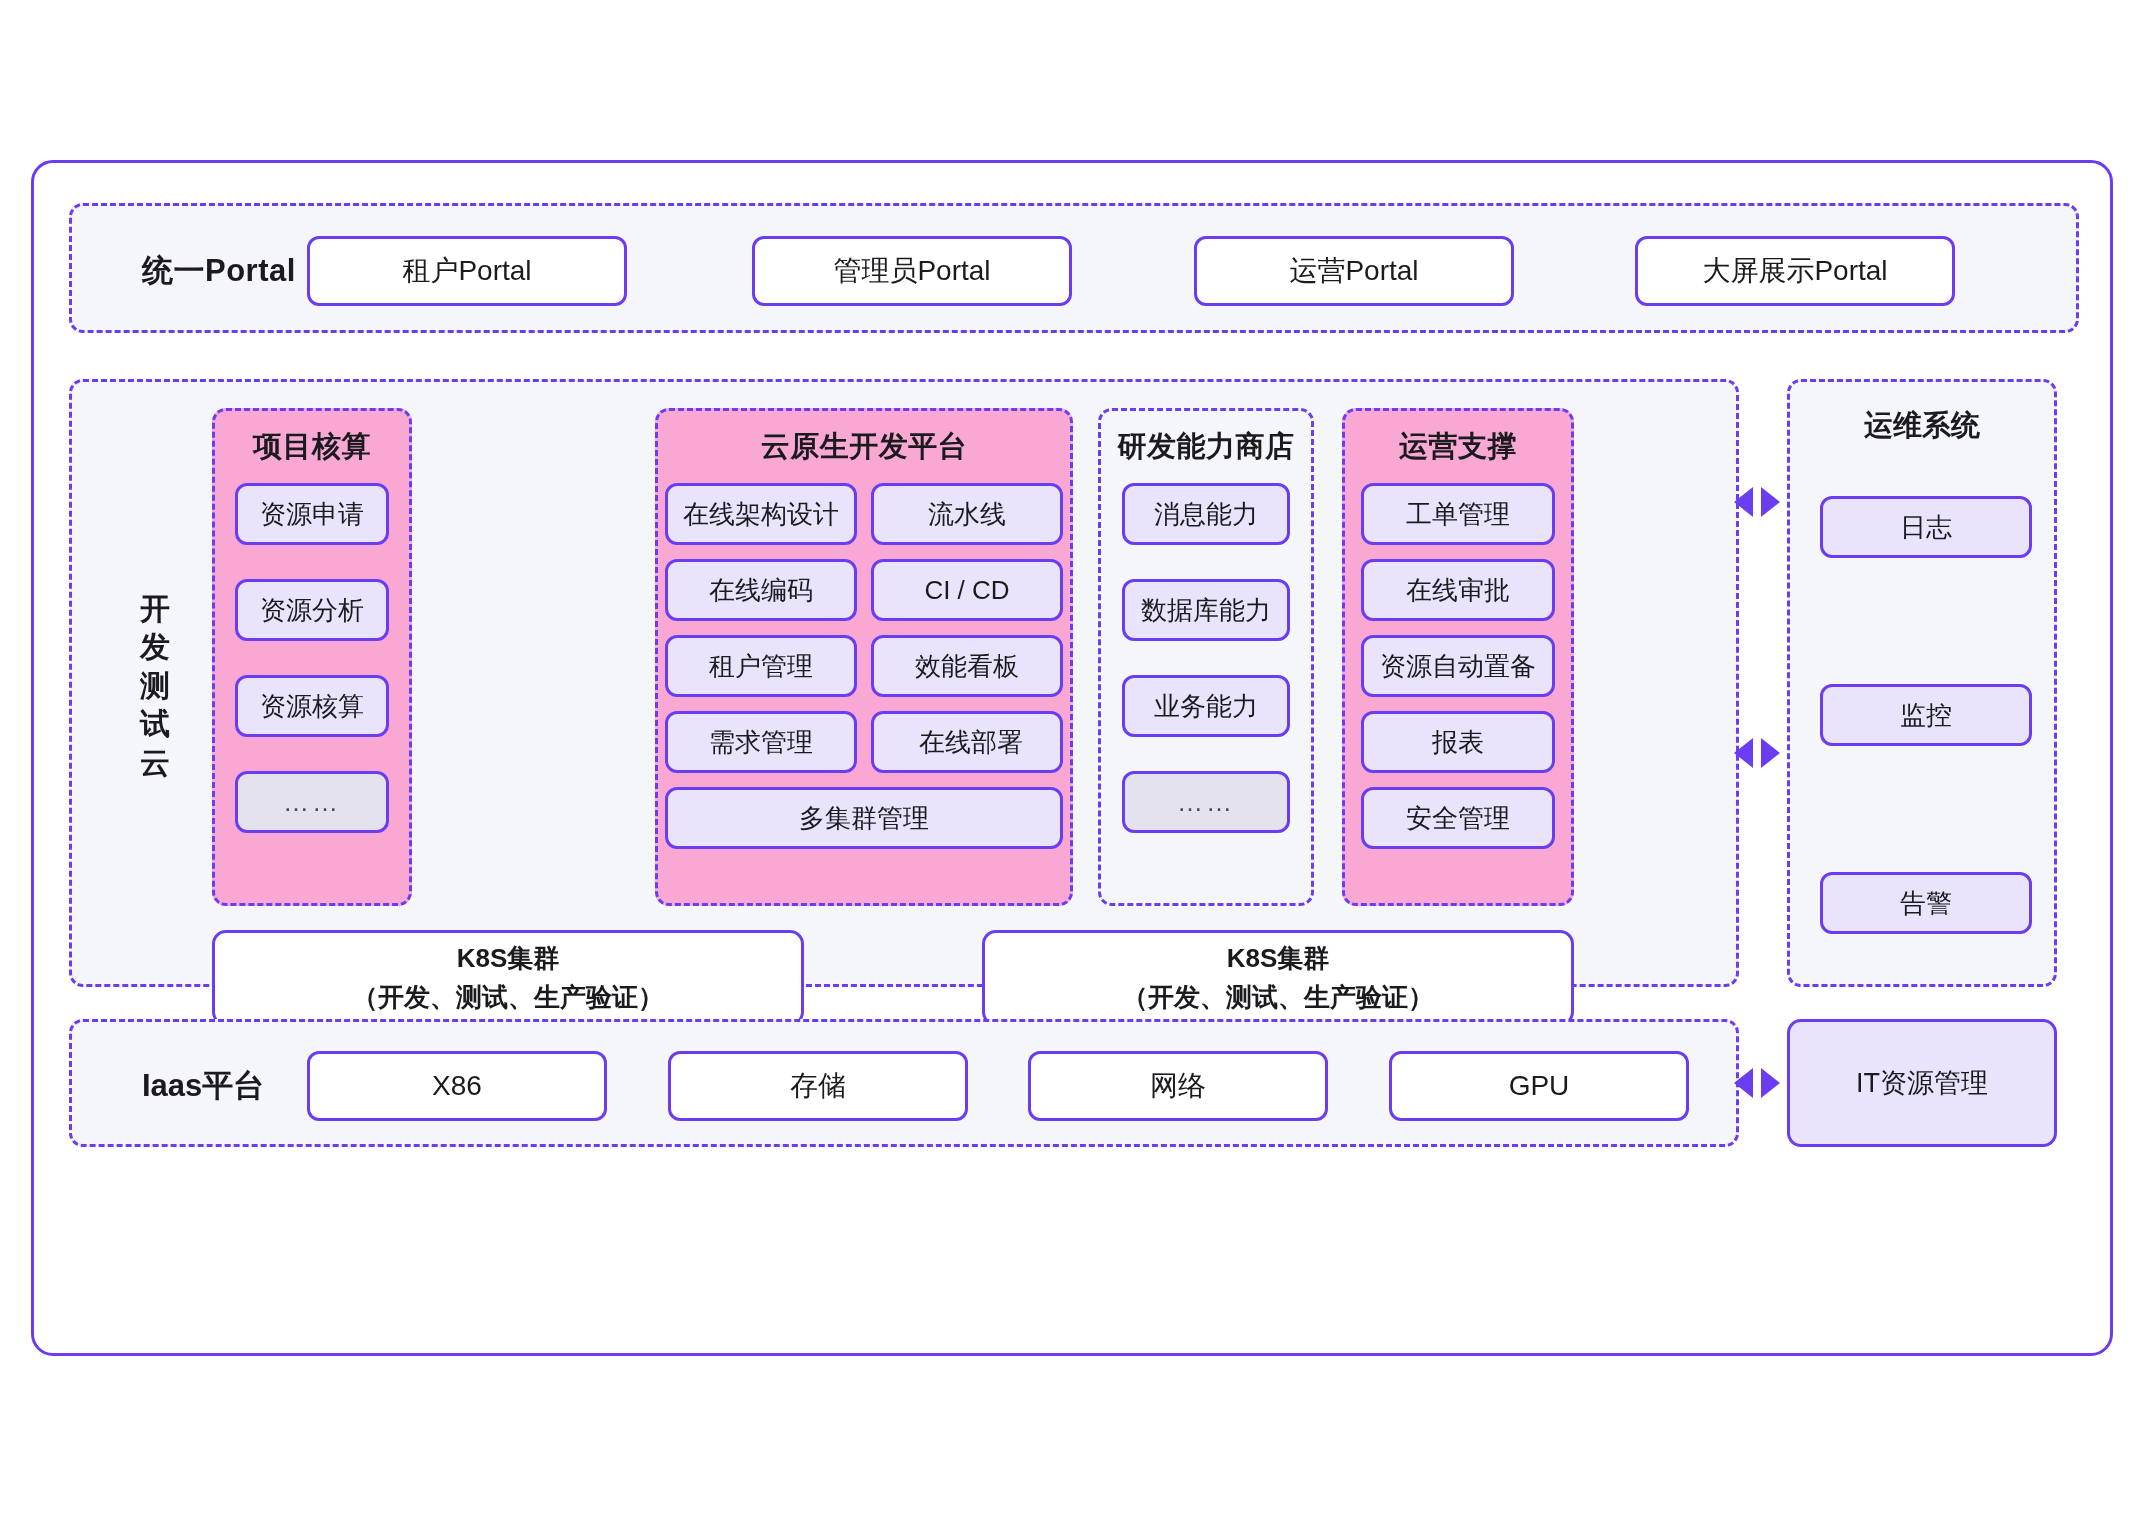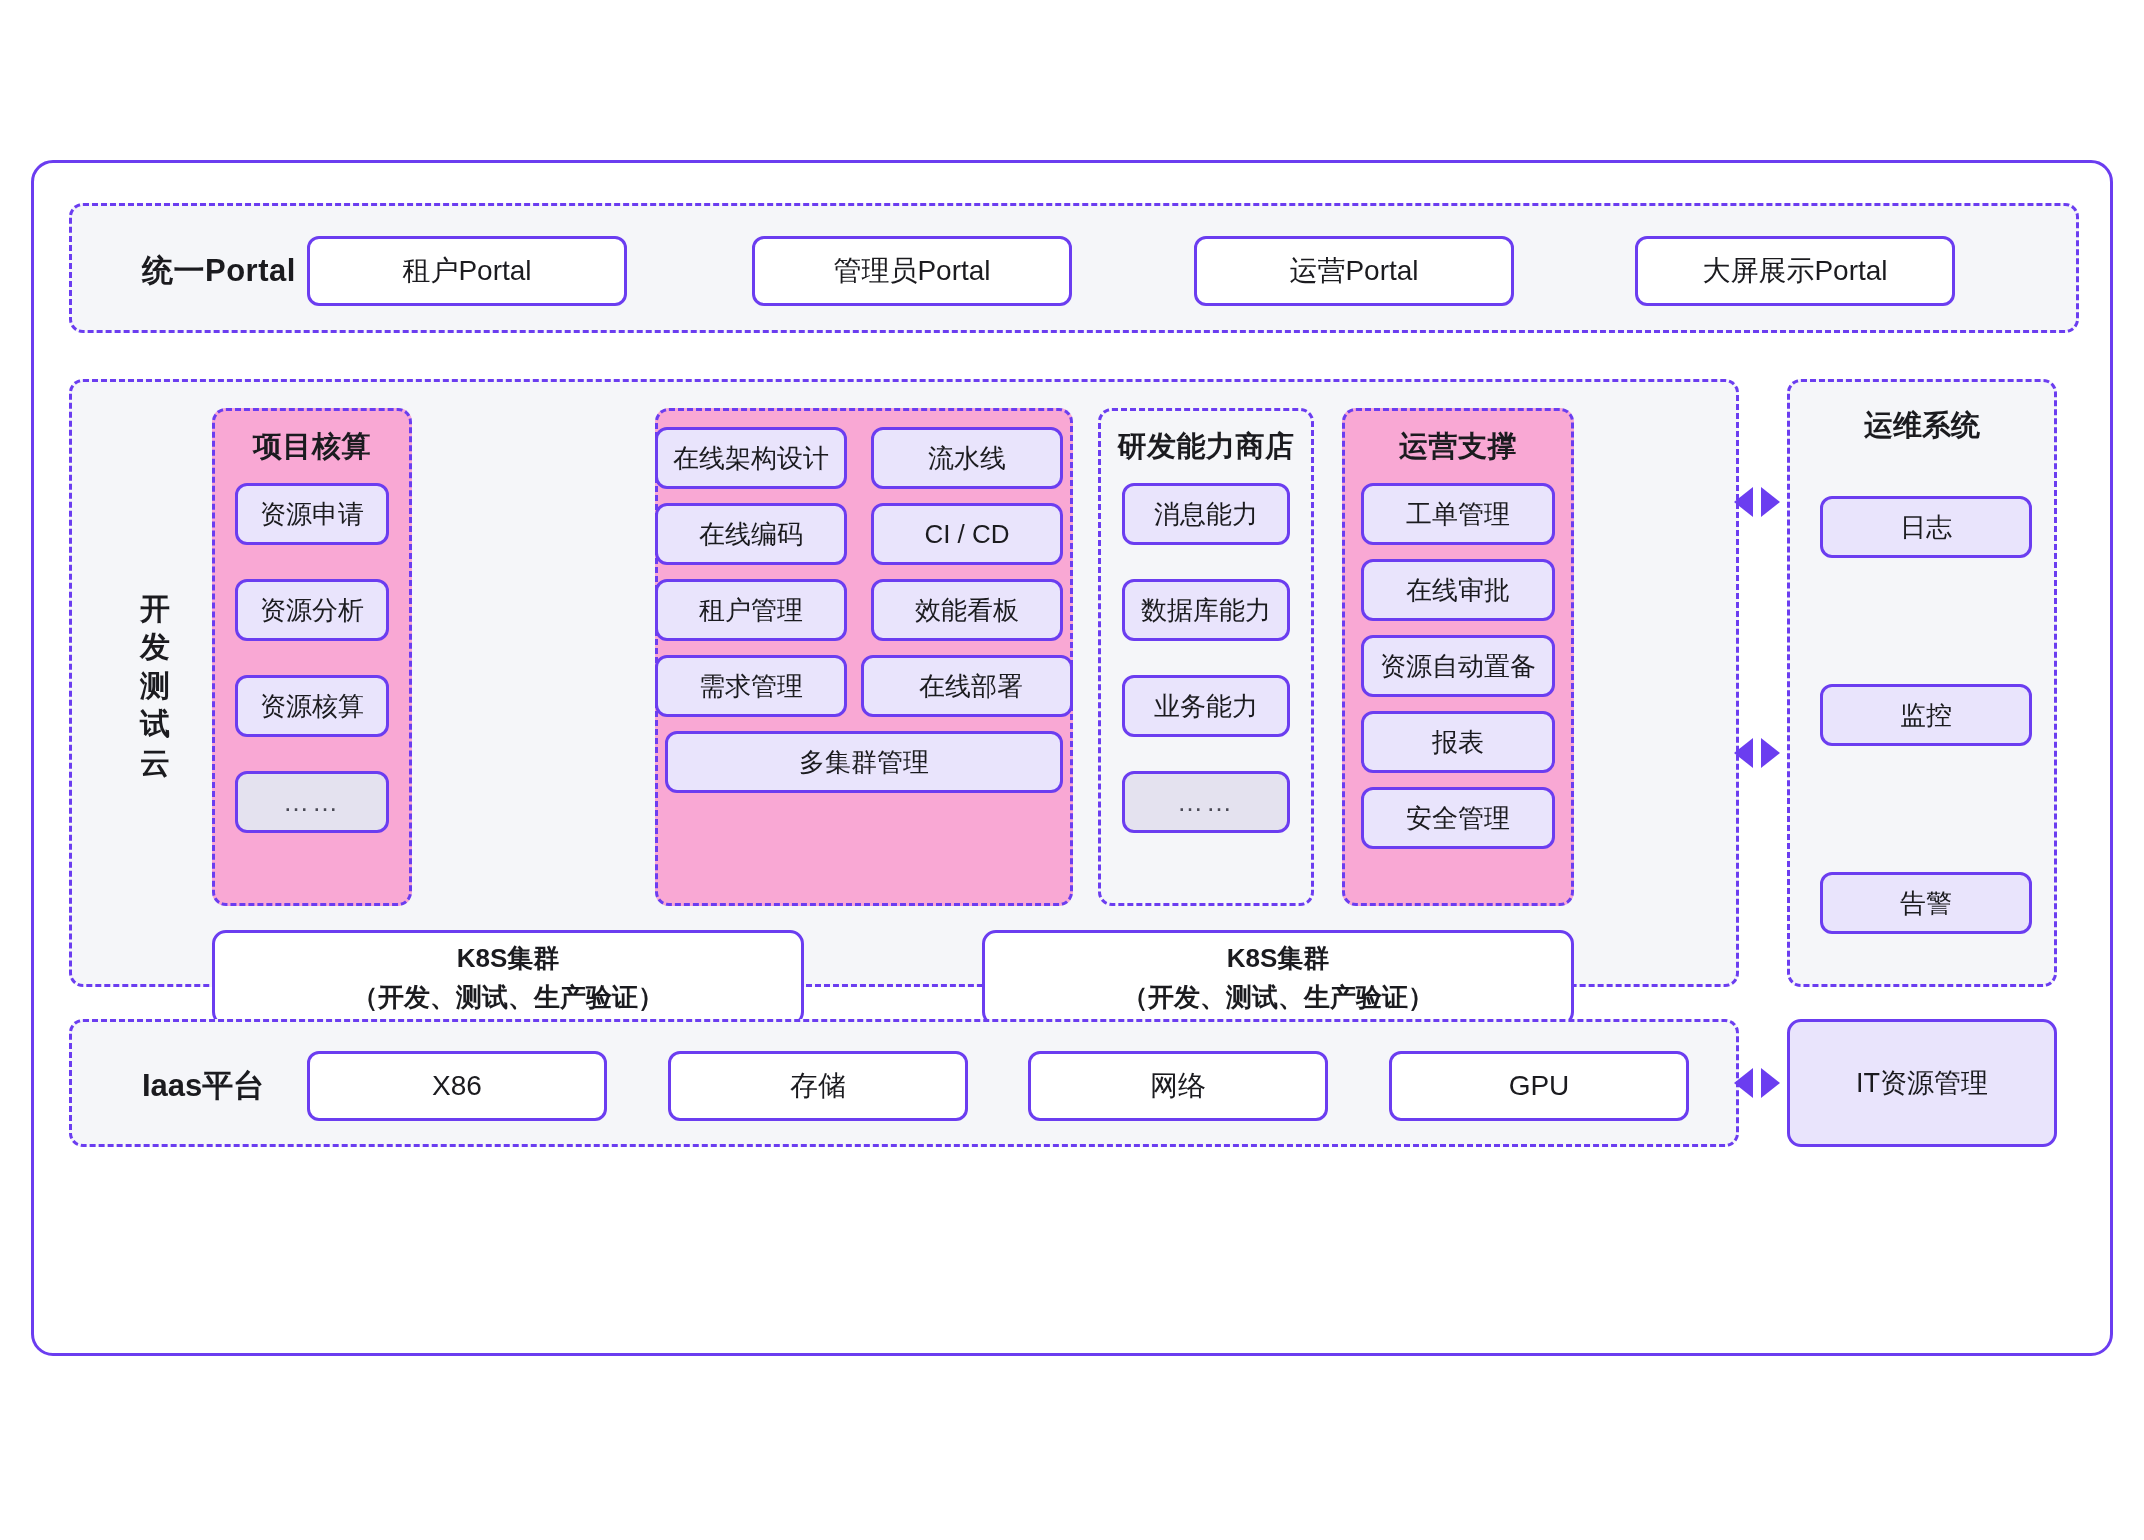--- a/index.html
+++ b/index.html
@@ -194,20 +194,21 @@
           <span>资源核算</span>
         </div>
         <div class="chip dim" style="width:154px;">
           <span>……</span>
         </div>
       </div>
     </div>
 
 
     <div class="col white" style="left:583px;width:418px;height:498px;">
+      <div class="col-title">云原生开发平台</div>
       <div style="display:flex;gap:14px;justify-content:center;">
         <div class="chipcol" style="gap:14px;">
           <div class="chip" style="width:192px;">
             <span>在线架构设计</span>
           </div>
           <div class="chip" style="width:192px;">
             <span>在线编码</span>
           </div>
           <div class="chip" style="width:192px;">
             <span>租户管理</span>
@@ -219,21 +220,21 @@
         <div class="chipcol" style="gap:14px;">
           <div class="chip" style="width:192px;">
             <span>流水线</span>
           </div>
           <div class="chip" style="width:192px;">
             <span>CI / CD</span>
           </div>
           <div class="chip" style="width:192px;">
             <span>效能看板</span>
           </div>
-          <div class="chip" style="width:212px;padding-left:8px;">
+          <div class="chip" style="width:192px;padding-left:8px;">
             <span>在线部署</span>
           </div>
         </div>
       </div>
       <div style="display:flex;justify-content:center;margin-top:14px;">
         <div class="chip" style="width:398px;">
           <span>多集群管理</span>
         </div>
       </div>
     </div>

